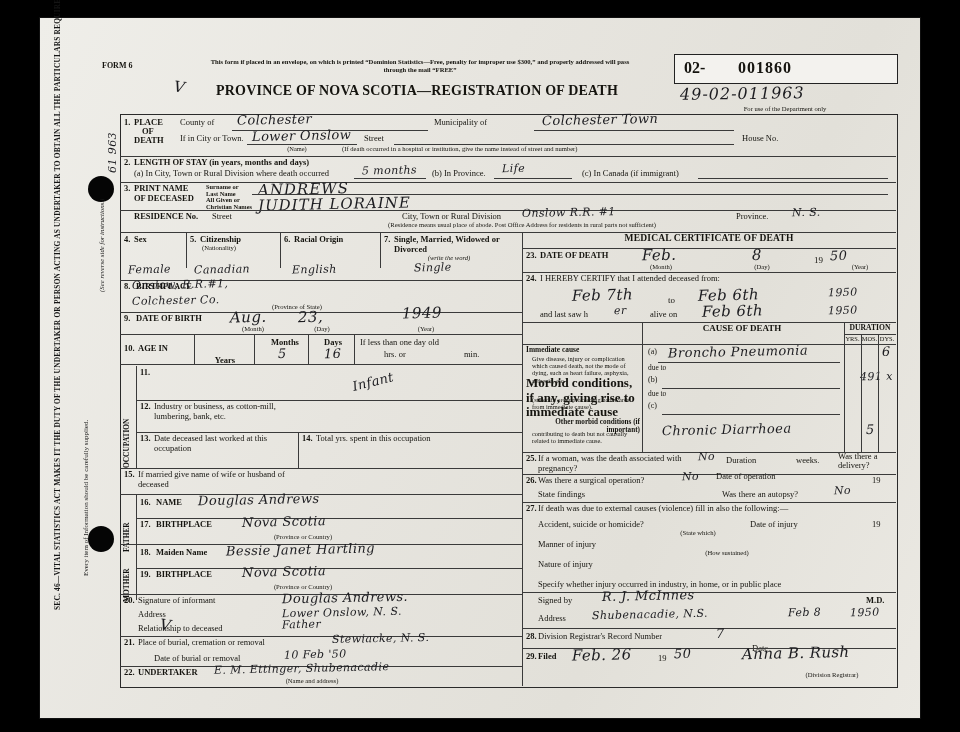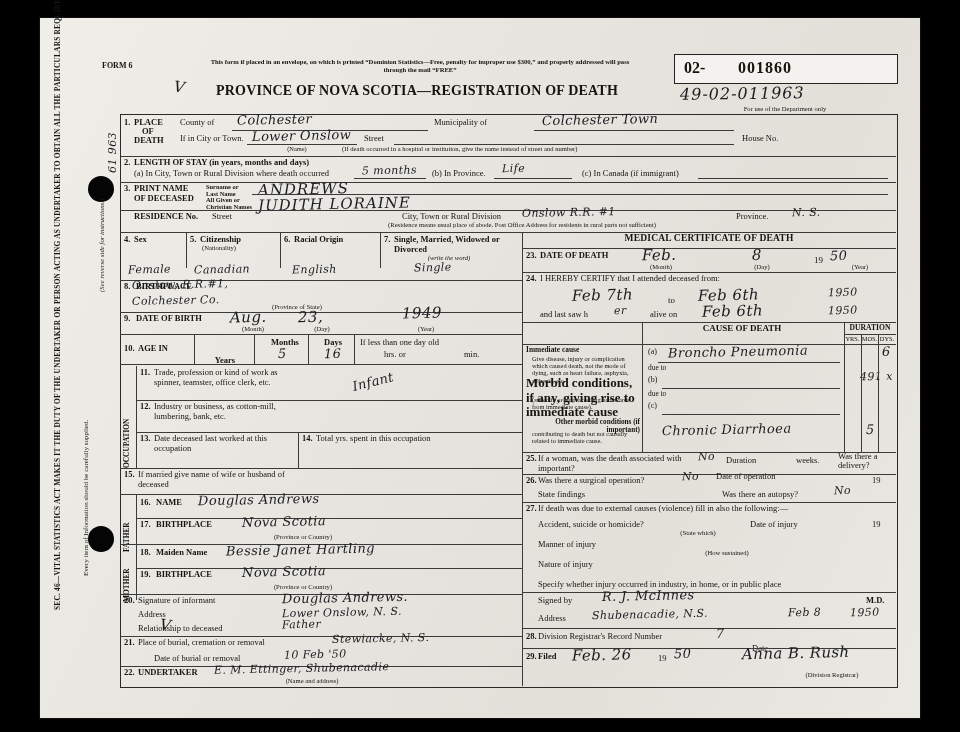--- a/index.html
+++ b/index.html
@@ -174,21 +174,20 @@
       <div class="vline" style="left:206px;top:278px;height:30px;"></div>
       <div class="vline" style="left:252px;top:278px;height:30px;"></div>
       <div class="line" style="left:18px;top:308px;width:402px;"></div>
 
       <div style="position:absolute;left:20px;top:312px;height:100px;width:12px;">
         <div class="wrapv tb" style="position:absolute;left:0;top:0;height:100px;width:11px;font-size:7.4px;">OCCUPATION</div>
       </div>
       <div class="vline" style="left:34px;top:310px;height:102px;"></div>
 
       <div class="t tb" style="left:38px;top:312px;">11.</div>
-      <div class="t" style="left:52px;top:312px;width:148px;line-height:1.15;">Trade, profession or kind of work as spinner, teamster, office clerk, etc.</div>
       <div class="hand" style="left:250px;top:318px;transform:rotate(-14deg);">Infant</div>
       <div class="line" style="left:34px;top:344px;width:386px;"></div>
 
       <div class="t tb" style="left:38px;top:346px;">12.</div>
       <div class="t" style="left:52px;top:346px;width:150px;line-height:1.15;">Industry or business, as cotton-mill, lumbering, bank, etc.</div>
       <div class="line" style="left:34px;top:376px;width:386px;"></div>
 
       <div class="t tb" style="left:38px;top:378px;font-family:Liberation Serif, serif;">13.</div>
       <div class="t" style="left:52px;top:378px;width:128px;line-height:1.15;">Date deceased last worked at this occupation</div>
       <div class="vline" style="left:196px;top:376px;height:36px;"></div>
@@ -304,21 +303,21 @@
       <div class="t" style="left:546px;top:346px;font-size:8px;">(c)</div>
       <div class="line" style="left:560px;top:358px;width:178px;"></div>
 
       <div class="t tb" style="left:424px;top:362px;width:114px;font-size:7.2px;line-height:1.12;text-align:right;">Other morbid conditions (if important)</div>
       <div class="t" style="left:430px;top:374px;width:110px;font-size:6.4px;line-height:1.12;">contributing to death but not causally related to immediate cause.</div>
       <div class="hand" style="left:560px;top:366px;">Chronic Diarrhoea</div>
       <div class="hand" style="left:764px;top:366px;">5</div>
       <div class="line" style="left:420px;top:396px;width:374px;"></div>
 
       <div class="t tb" style="left:424px;top:398px;">25.</div>
-      <div class="t" style="left:436px;top:398px;width:160px;line-height:1.15;">If a woman, was the death associated with important?</div>
+      <div class="t" style="left:436px;top:398px;width:160px;line-height:1.15;">If a woman, was the death associated with pregnancy?</div>
       <div class="hand sm" style="left:596px;top:394px;">No</div>
       <div class="t" style="left:624px;top:400px;">Duration</div>
       <div class="t" style="left:694px;top:400px;">weeks.</div>
       <div class="t" style="left:736px;top:396px;width:56px;line-height:1.1;">Was there a delivery?</div>
       <div class="line" style="left:420px;top:418px;width:374px;"></div>
 
       <div class="t tb" style="left:424px;top:420px;">26.</div>
       <div class="t" style="left:436px;top:420px;">Was there a surgical operation?</div>
       <div class="hand sm" style="left:580px;top:414px;">No</div>
       <div class="t" style="left:614px;top:416px;">Date of operation</div>

